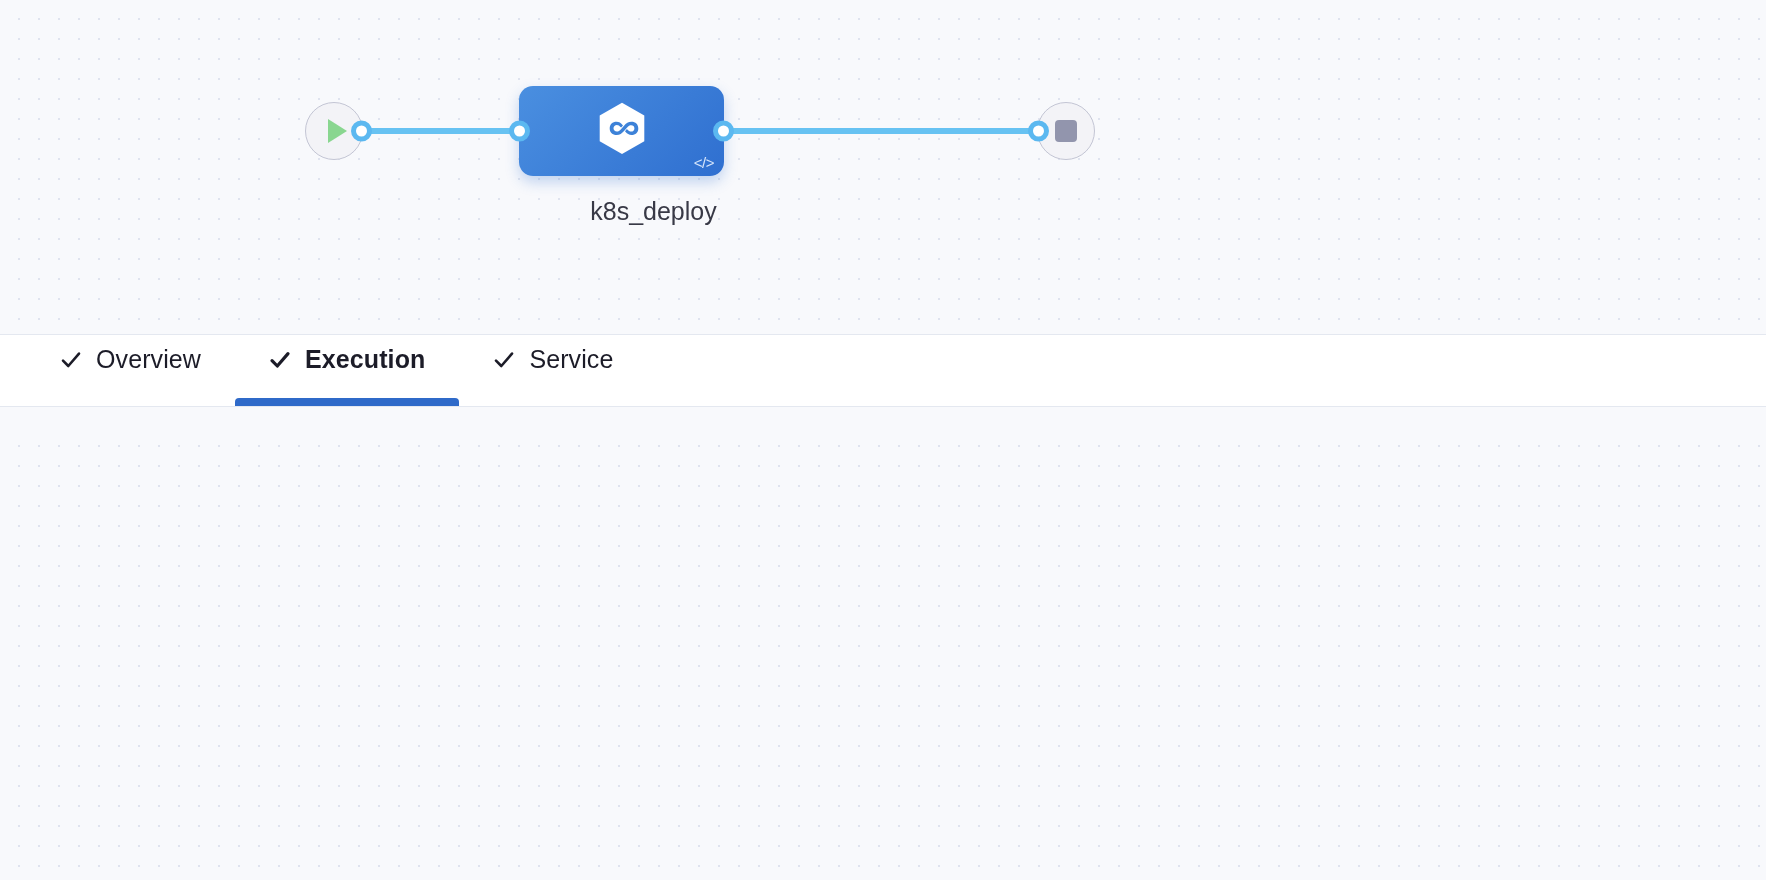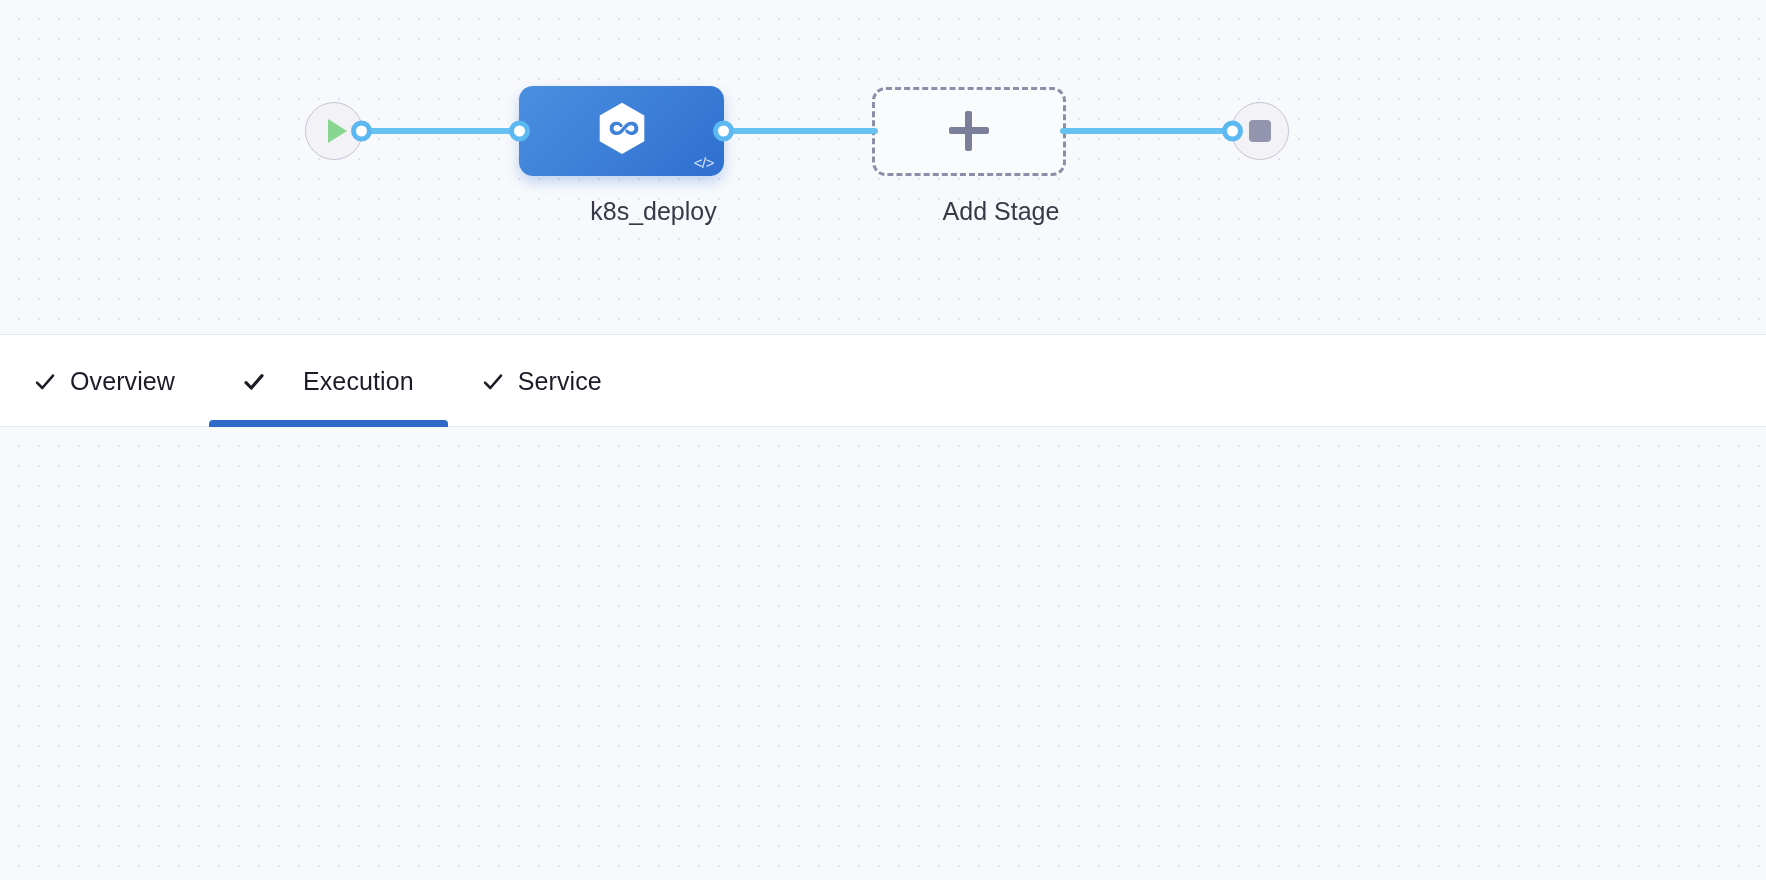--- a/index.html
+++ b/index.html
@@ -20,46 +20,47 @@
     background-image: radial-gradient(circle, #dfe3ef 1.1px, transparent 1.2px);
     background-size: 20px 20px;
     background-position: 9px 9px;
     overflow: hidden;
   }
   .canvas-stages { top: 0; height: 334px; }
   .canvas-steps  { top: 427px; height: 453px; }
 
   
   .tabbar {
-    position: absolute; left: 0; right: 0; top: 334px; height: 93px;
+    position: absolute; left: 0; right: 0; top: 334px; height: 73px;
     background: #ffffff;
     border-top: 1px solid #e4e8f0;
     border-bottom: 1px solid #e4e8f0;
-    display: flex; align-items: flex-start;
+    display: flex; align-items: flex-end;
+    padding-left: 26px;
   }
   .tab {
     position: relative;
     height: 93px;
     display: flex; align-items: center; gap: 14px;
     padding: 0 34px;
     cursor: pointer;
     user-select: none;
   }
   .tab .tab-check {
     display: inline-block; width: 22px; height: 22px;
     flex: 0 0 auto;
   }
   .tab .tab-check svg { display: block; }
   .tab-label {
     font-size: 25px;
     color: #1c1c28;
     letter-spacing: 0.1px;
     white-space: nowrap;
   }
-  .tab.is-active .tab-label { font-weight: normal; margin-left: 24px; }
+  .tab.is-active .tab-label { font-weight: bold; }
   .tab .tab-underline {
     position: absolute; left: 0; right: 0; bottom: 0;
     height: 8px; border-radius: 4px 4px 0 0;
     background: #2f6ac9;
     display: none;
   }
   .tab.is-active .tab-underline { display: block; }
 
   
   .row {
@@ -188,26 +189,20 @@
           </span>
           <span class="code-badge">&lt;/&gt;</span>
           <div class="port port-abs port-l"></div>
           <div class="port port-abs port-r"></div>
         </div>
         <div class="node-label">k8s_deploy</div>
       </div>
 
       <div class="edge" style="width:160px"></div>
 
-      <div class="node-col">
-        <div class="add-box add-stage-box">
-          <div class="plus"></div>
-        </div>
-        <div class="node-label">Add Stage</div>
-      </div>
 
       <div class="edge" style="width:177px"></div>
 
       <div class="node-col">
         <div class="terminal">
           <div class="stop-sq"></div>
           <div class="port port-abs port-l"></div>
         </div>
       </div>
 

